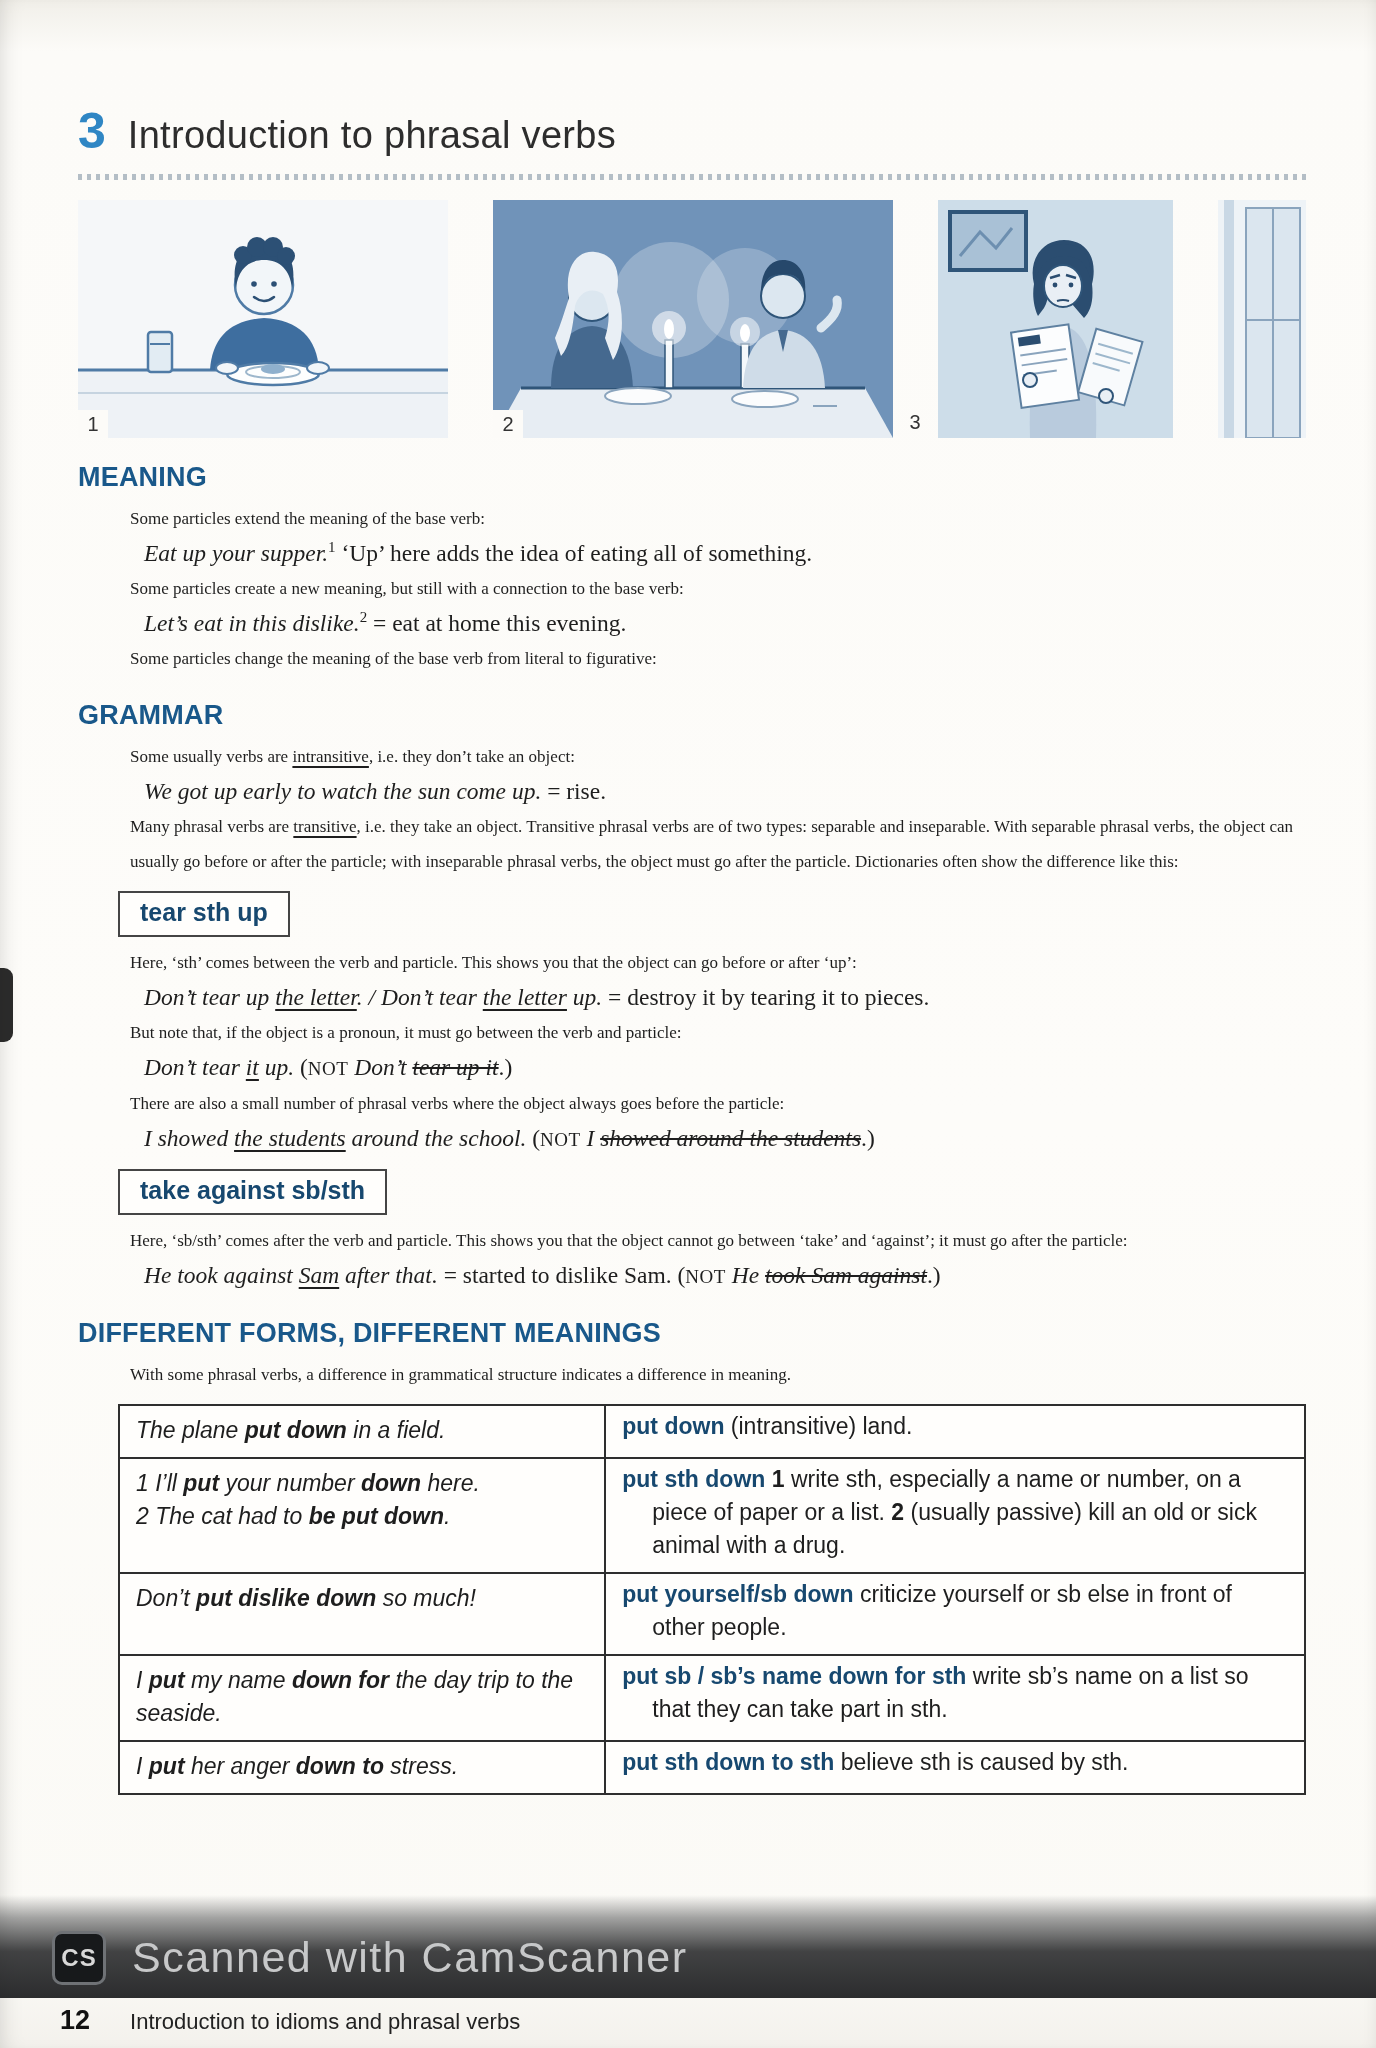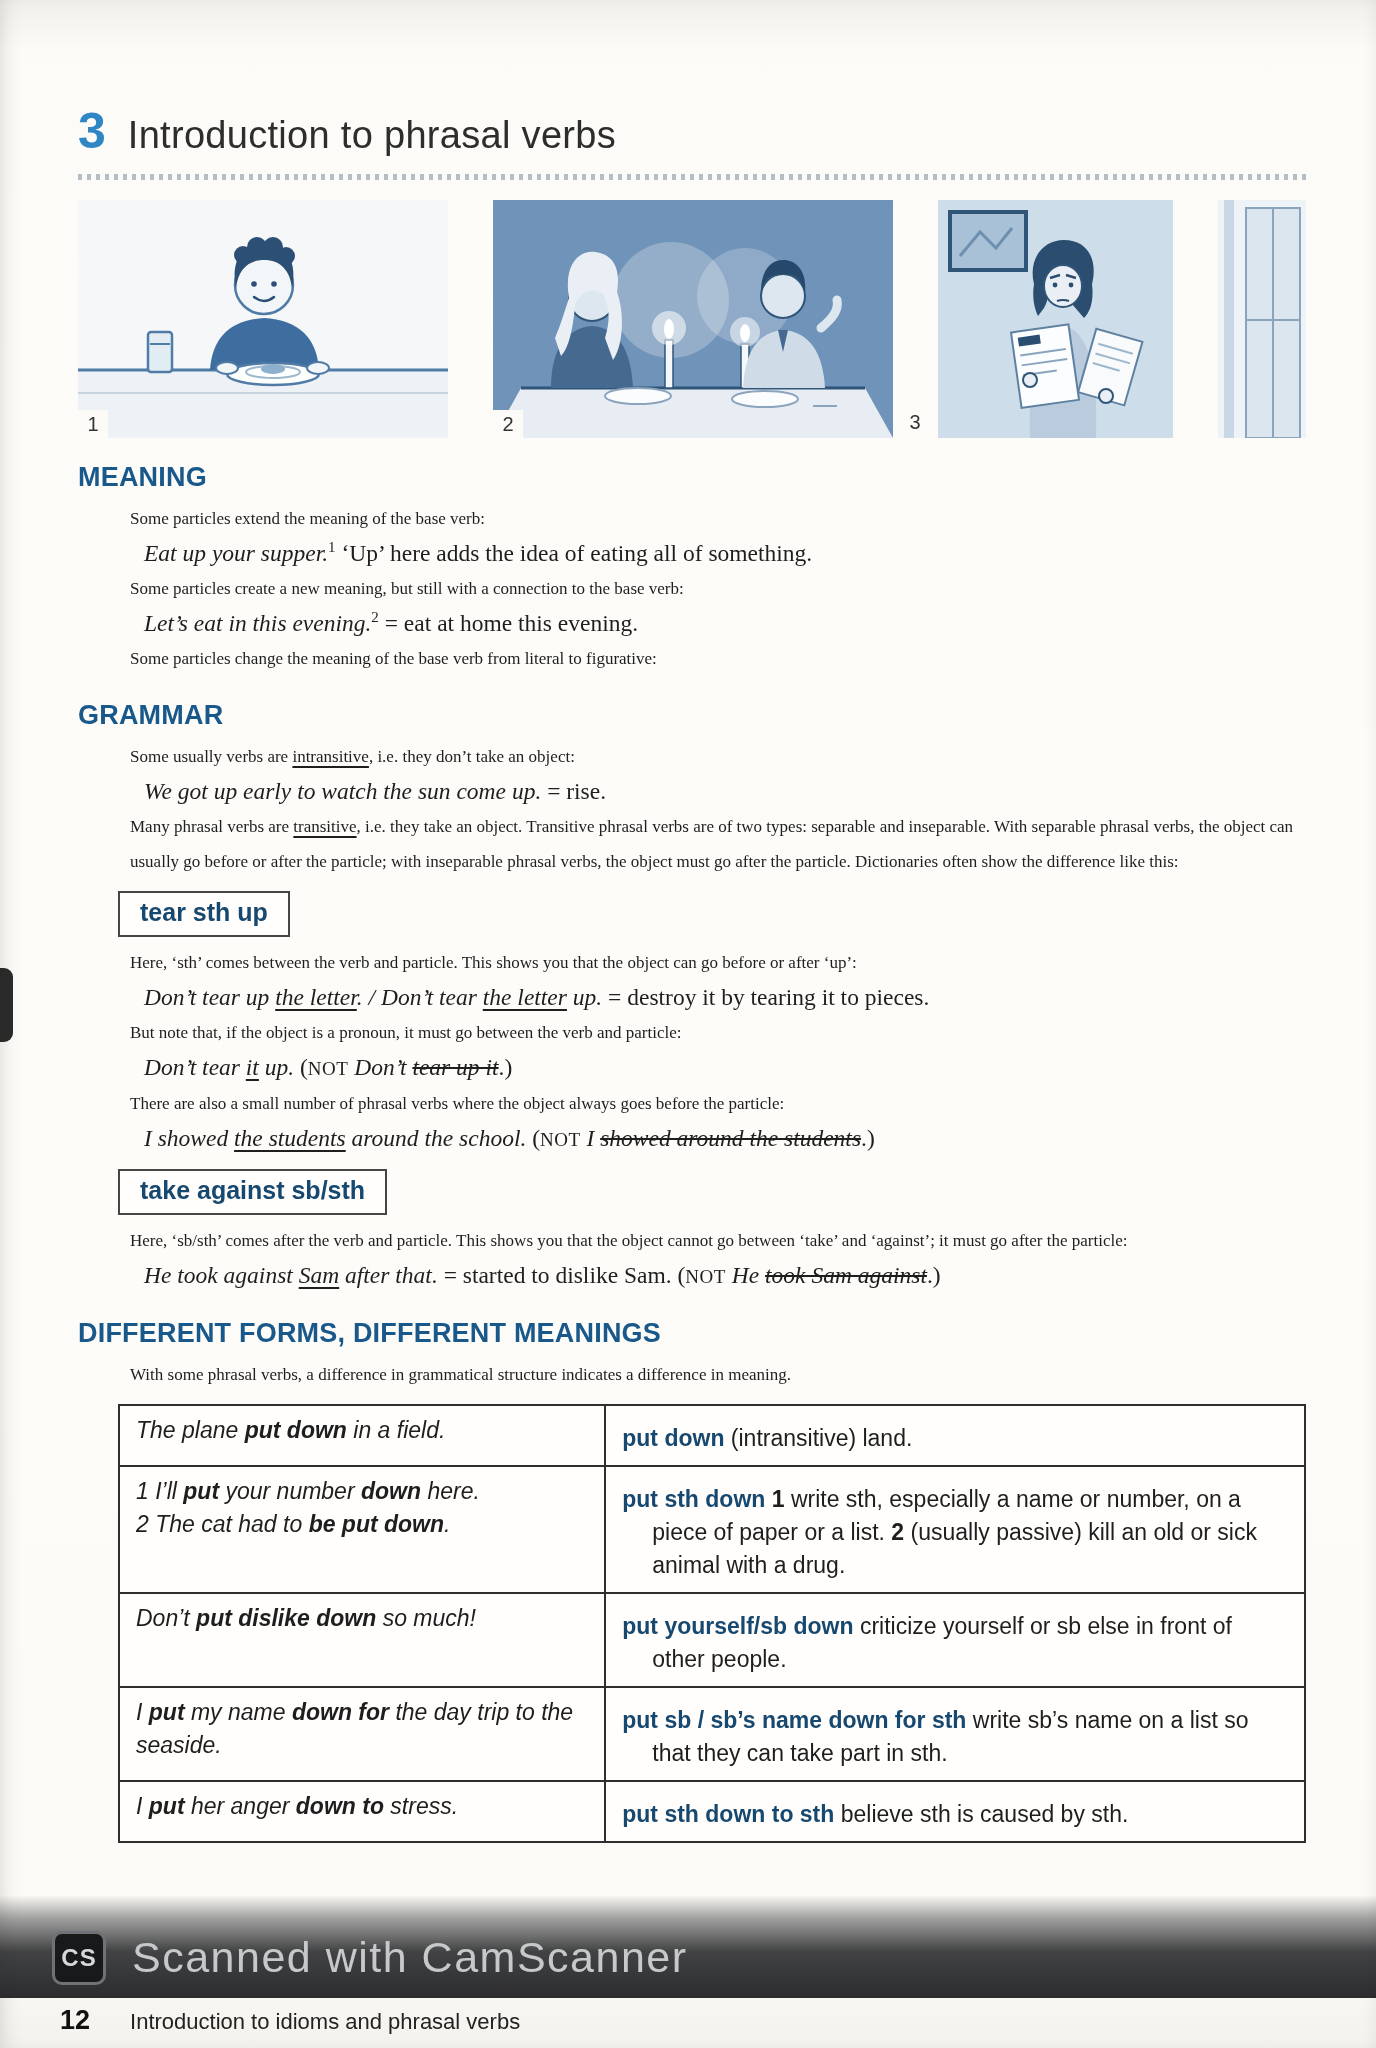--- a/index.html
+++ b/index.html
@@ -47,21 +47,21 @@
 
   .term-box { display:inline-block; margin:12px 0 8px 40px; padding:5px 20px 8px;
     border:2.5px solid #454545; background:#fffefc;
     font-family:"Liberation Sans",sans-serif; font-size:25px; font-weight:700;
     color:var(--headword-blue,#17486f); }
 
   .pv-table { margin:12px 0 0 40px; width:calc(100% - 40px); border-collapse:collapse;
     font-family:"Liberation Sans",sans-serif; font-size:23px; line-height:33px; background:#fffefc; }
   .pv-table td { border:2px solid #2e2e2e; vertical-align:top; }
   td.cell-left  { width:41%; padding:8px 14px 10px 16px; }
-  td.cell-right { padding:16px 14px 10px 46px; text-indent:-30px; }
+  td.cell-right { padding:4px 14px 10px 46px; text-indent:-30px; }
 
   .edge-artifact { position:absolute; left:0; top:968px; width:13px; height:74px;
     background:#141414; border-radius:0 9px 9px 0; opacity:.9; }
 
   .watermark-band { position:absolute; left:0; right:0; top:1895px; height:103px;
     background:linear-gradient(180deg, rgba(40,42,45,0) 0%, rgba(40,42,45,.42) 22%,
       rgba(33,34,36,.85) 55%, rgba(28,29,31,.93) 100%);
     display:flex; align-items:center; gap:26px; padding-left:52px; padding-top:22px; }
   .cs-logo { width:54px; height:54px; flex:none; border-radius:10px; background:#17191b;
     border:3px solid #6f7276; color:#d8d8d8; display:grid; place-items:center;
@@ -185,21 +185,21 @@
           <line x1="28" y1="120" x2="82" y2="120" stroke="#8aa4bd" stroke-width="2"></line>
         </svg>
       </figure>
     </div>
 
     <section class="sec">
       <h2 class="sec-h">MEANING</h2>
       <p class="body-line"><span>Some particles extend the meaning of the base verb:</span></p>
       <p class="example"><span class="i">Eat up your supper.</span><span class="sup">1</span><span> ‘Up’ here adds the idea of eating all of something.</span></p>
       <p class="body-line"><span>Some particles create a new meaning, but still with a connection to the base verb:</span></p>
-      <p class="example"><span class="i">Let’s eat in this evening.</span><span class="sup">2</span><span> = eat at home this evening.</span></p>
+      <p class="example"><span class="i">Let’s eat in this dislike.</span><span class="sup">2</span><span> = eat at home this evening.</span></p>
       <p class="body-line"><span>Some particles change the meaning of the base verb from literal to figurative:</span></p>
     </section>
 
     <section class="sec">
       <h2 class="sec-h">GRAMMAR</h2>
       <p class="body-line"><span>Some usually verbs are </span><span class="u">intransitive</span><span>, i.e. they don’t take an object:</span></p>
       <p class="example"><span class="i">We got up early to watch the sun come up.</span><span> = rise.</span></p>
       <p class="body-line"><span>Many phrasal verbs are </span><span class="u">transitive</span><span>, i.e. they take an object. Transitive phrasal verbs are of two types: separable and inseparable. With separable phrasal verbs, the object can usually go before or after the particle; with inseparable phrasal verbs, the object must go after the particle. Dictionaries often show the difference like this:</span></p>
       <div class="term-box">tear sth up</div>
       <p class="body-line"><span>Here, ‘sth’ comes between the verb and particle. This shows you that the object can go before or after ‘up’:</span></p>

